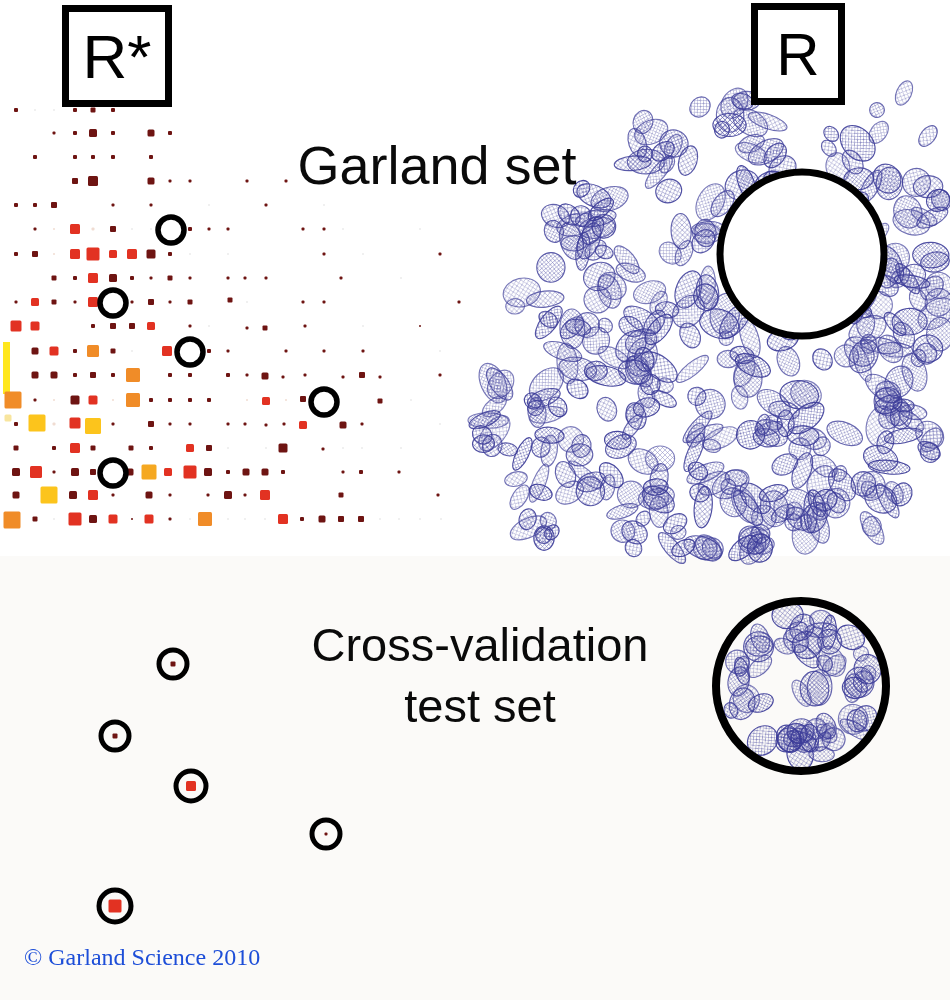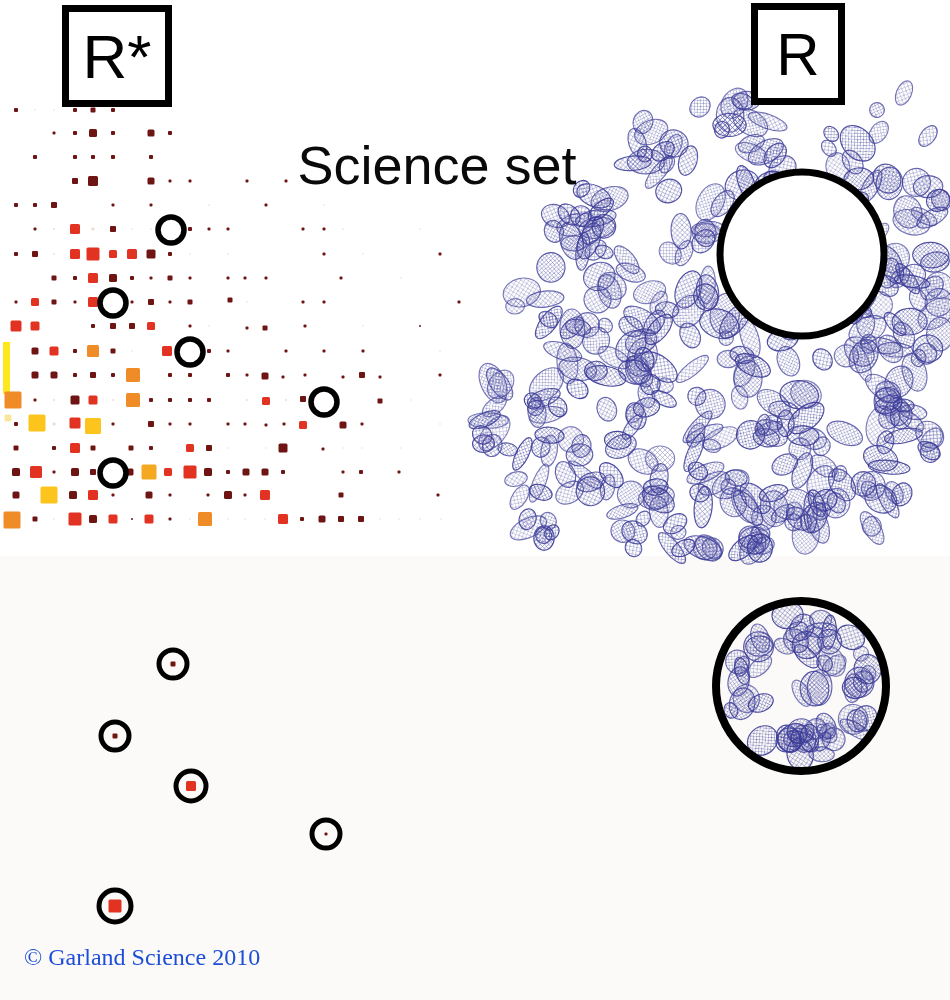--- a/index.html
+++ b/index.html
@@ -737,17 +737,21 @@
     </svg>
 
   <div class="frame-box" id="rstar-box">
     <span>R*</span>
   </div>
 
   <div class="frame-box" id="r-box">
     <span>R</span>
   </div>
 
-  <div class="big-label" id="working-set-label">Science set</div>
+  <div class="big-label" id="working-set-label">Garland set</div>
 
+  <div class="big-label" id="crossval-label">
+    <div>Cross-validation</div>
+    <div>test set</div>
+  </div>
 
   <div id="copyright">© Garland Science 2010</div>
 </div>
 
 </body></html>

